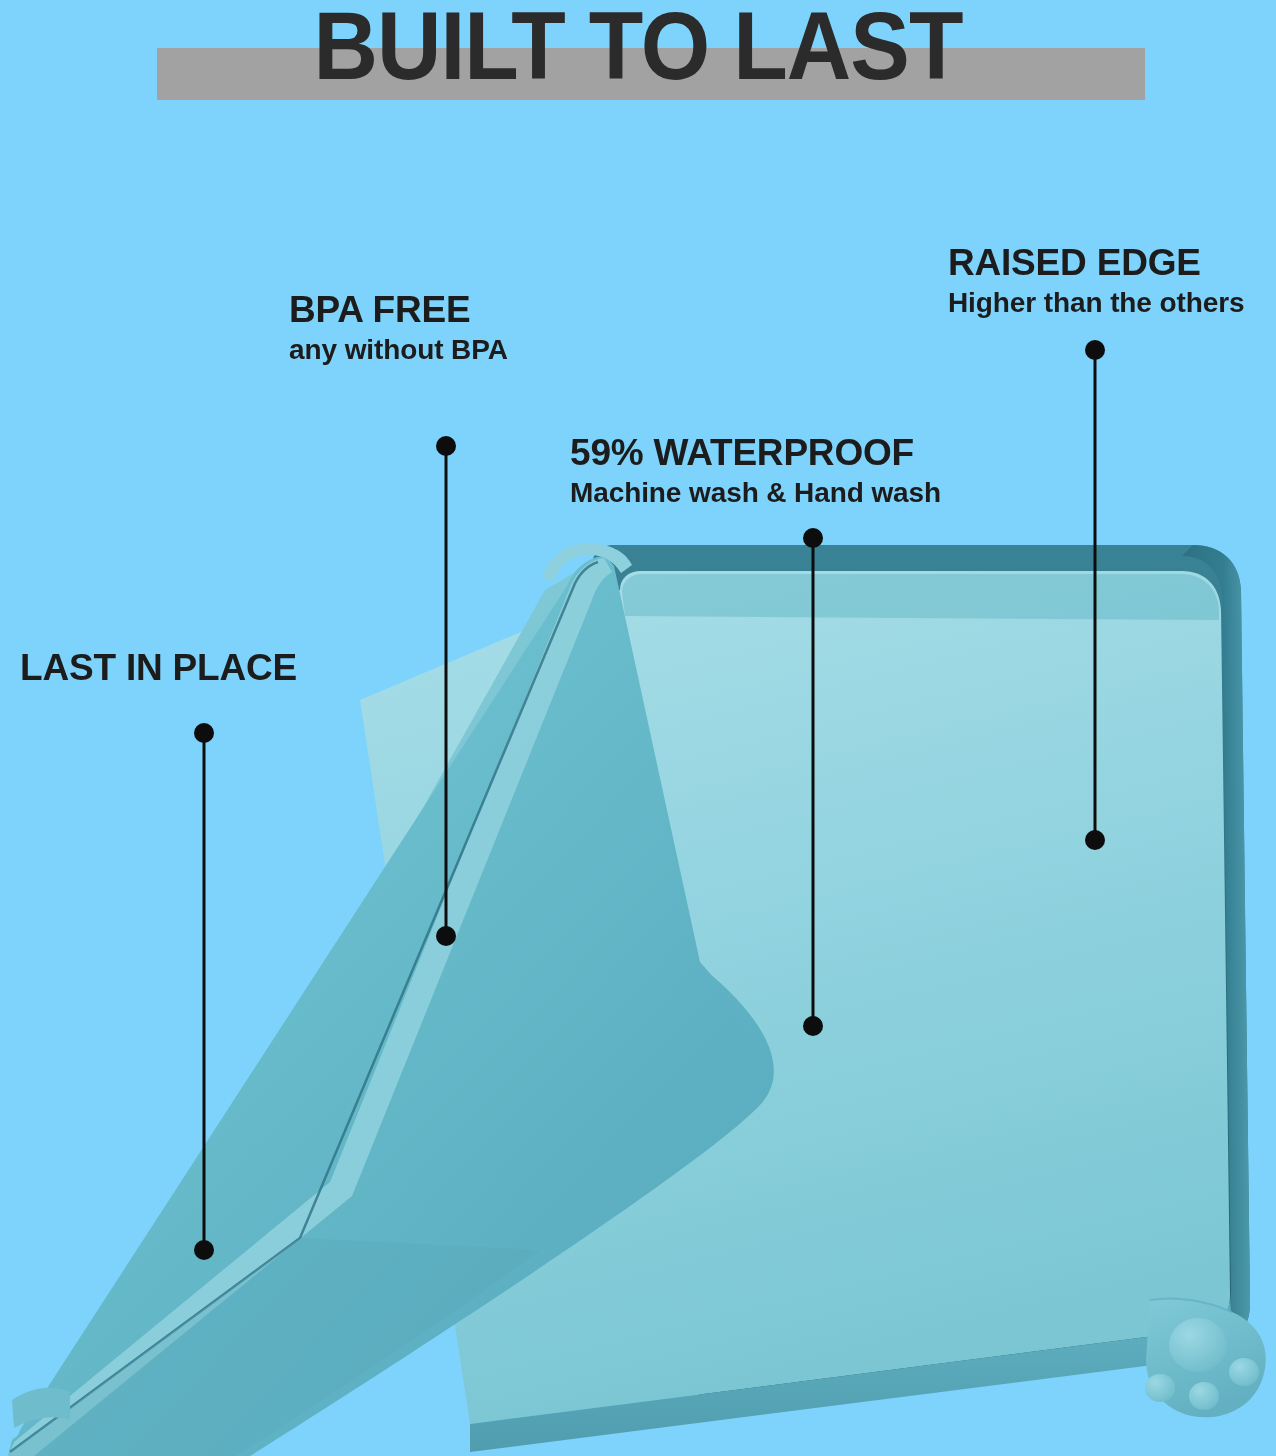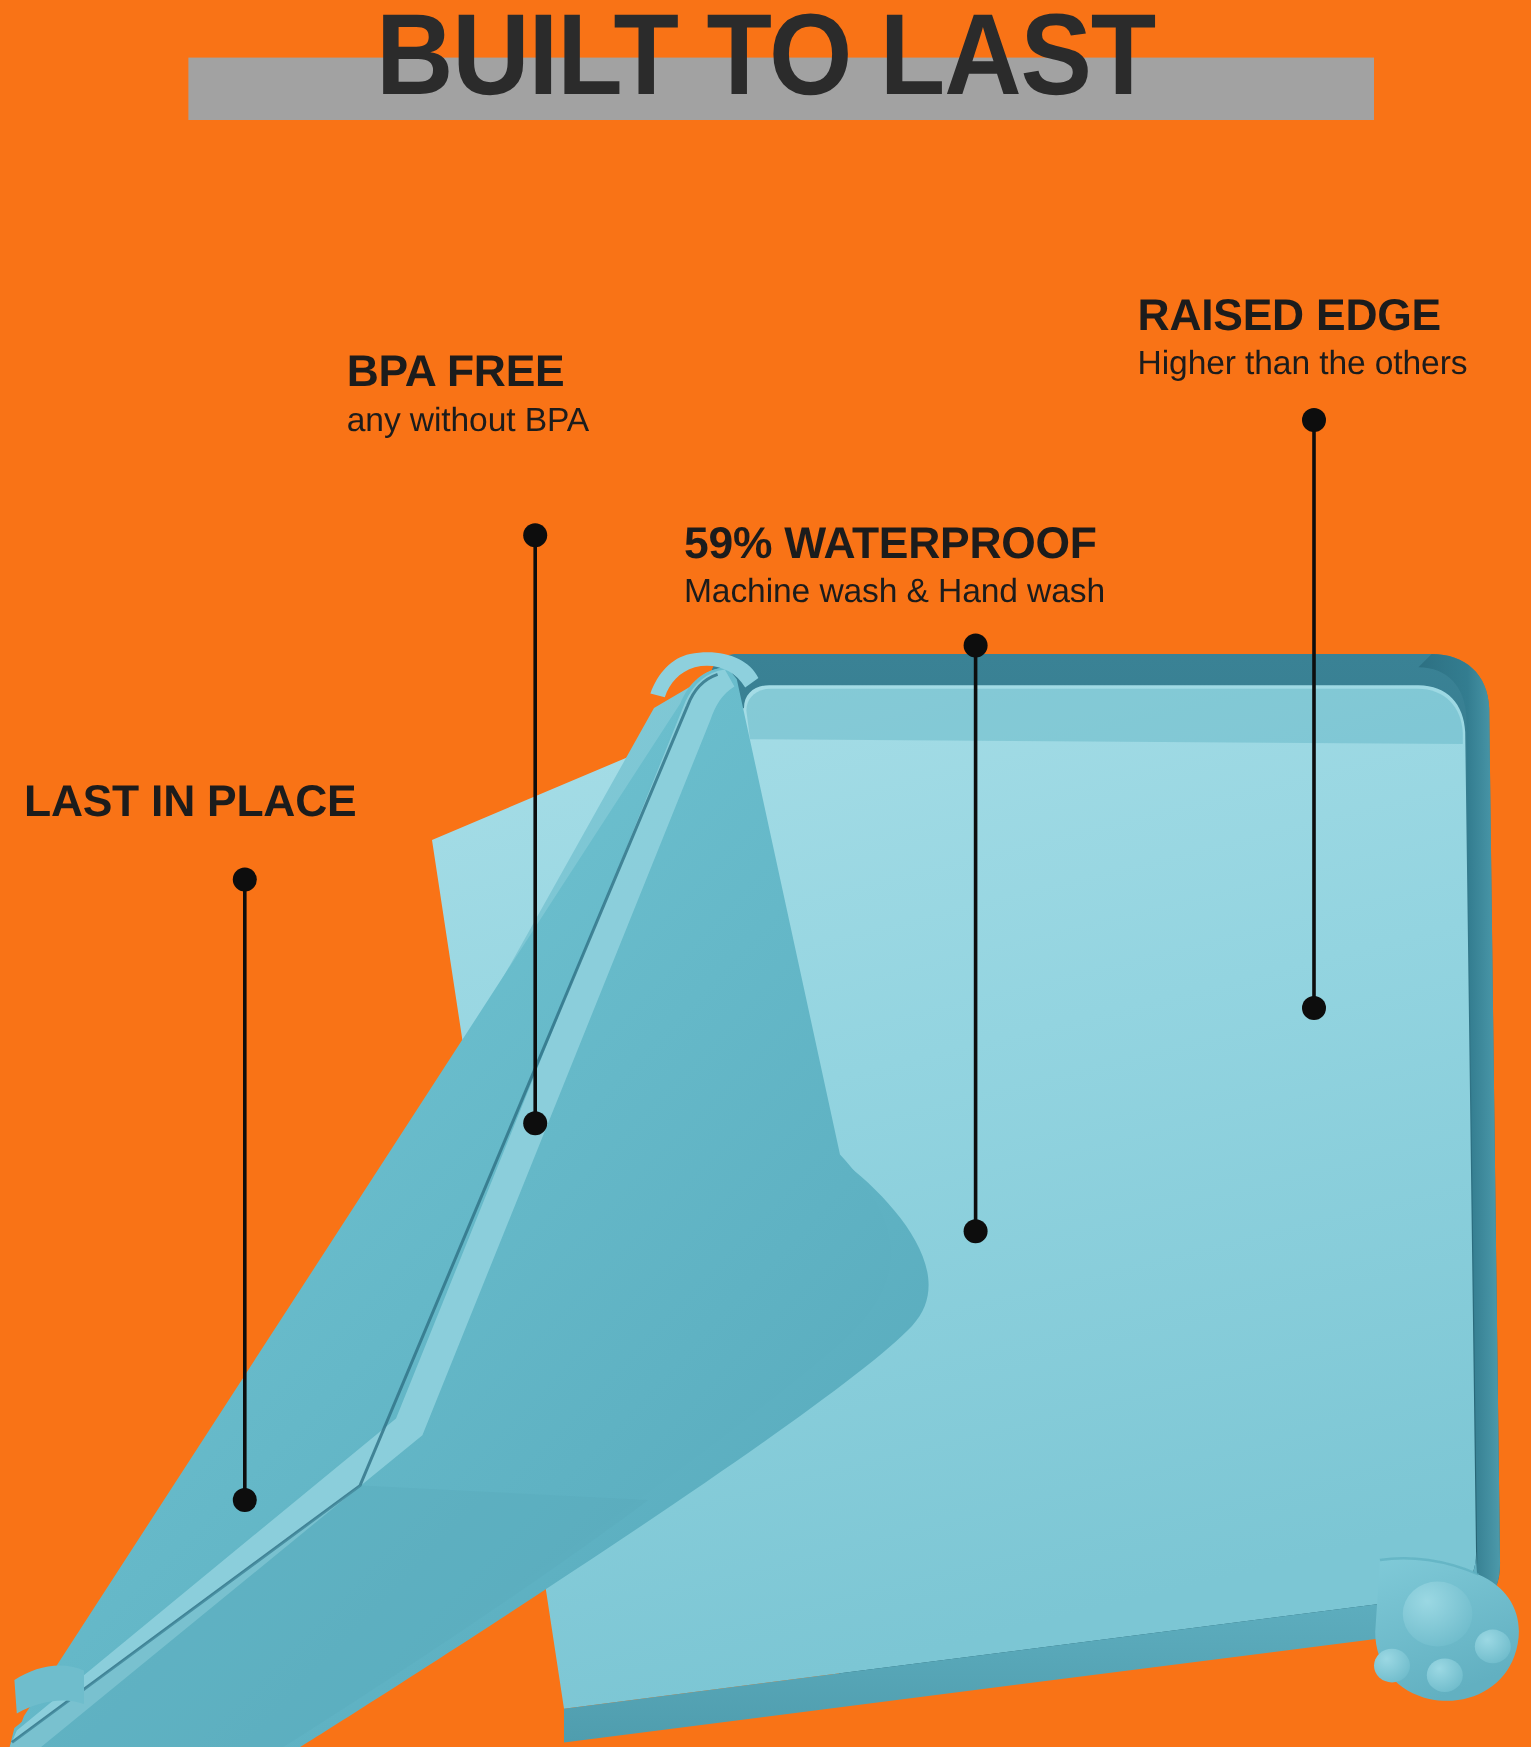--- a/index.html
+++ b/index.html
@@ -10,21 +10,21 @@
   }
   body {
     font-family: "Liberation Sans", sans-serif;
     -webkit-font-smoothing: antialiased;
   }
 
   #stage {
     position: relative;
     width: 1276px;
     height: 1456px;
-    background: #f97316;
+    background: #7dd3fc;
     overflow: hidden;
   }
 
   
   #banner-bar {
     position: absolute;
     left: 157px;
     top: 48px;
     width: 988px;
     height: 52px;
@@ -62,21 +62,21 @@
     font-family: "Liberation Sans", sans-serif;
     font-weight: 700;
     font-size: 37px;
     line-height: 44px;
     color: #1c1c1c;
     letter-spacing: -0.2px;
     white-space: nowrap;
   }
   .callout .sub {
     font-family: "Liberation Sans", sans-serif;
-    font-weight: 400;
+    font-weight: 700;
     font-size: 28px;
     line-height: 35px;
     color: #1c1c1c;
     letter-spacing: -0.1px;
   }
   .callout .sub .l2 { display: block; }
 
   #co-bpa        { left: 289px; top: 288px; }
   #co-raised     { left: 948px; top: 241px; }
   #co-water      { left: 570px; top: 431px; }

